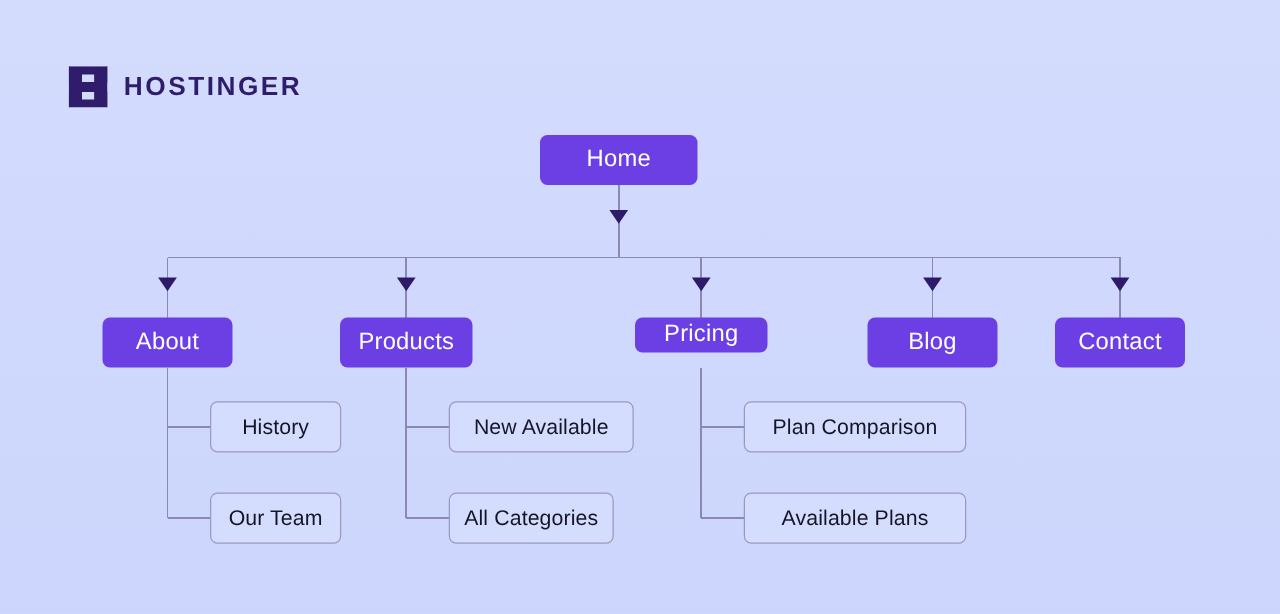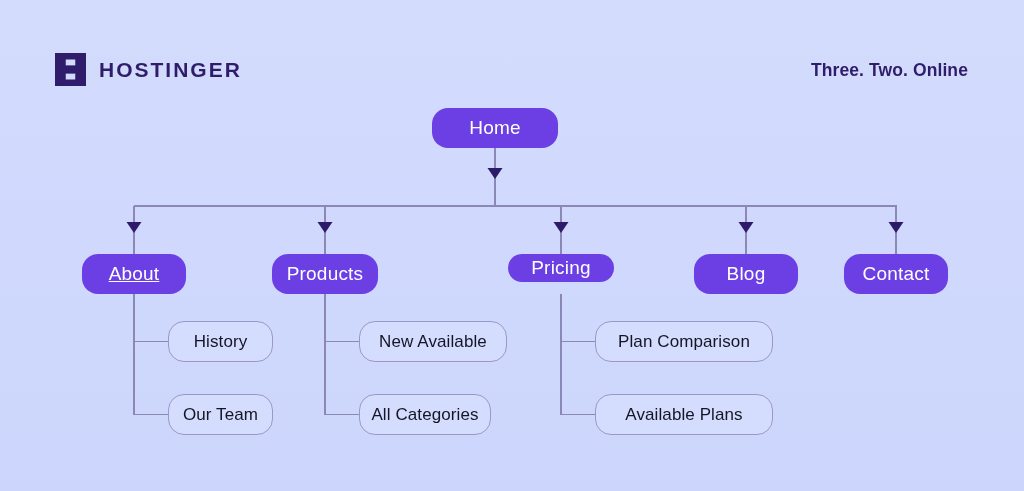--- a/index.html
+++ b/index.html
@@ -63,21 +63,21 @@
     width: 1024px;
     height: 491px;
   }
 
   .node {
     position: absolute;
     box-sizing: border-box;
     display: flex;
     align-items: center;
     justify-content: center;
-    border-radius: 16px;
+    border-radius: 6px;
     white-space: nowrap;
   }
   .node.primary {
     background: #6b3fe3;
     color: #ffffff;
     font-size: 19px;
     letter-spacing: 0.2px;
   }
   .node.leaf {
     background: #d4ddfd;
@@ -94,21 +94,20 @@
 
   <div id="brand">
     <svg id="brand-mark" viewBox="0 0 31 33">
       <path fill="#2f1d6b" d="M0 0 L10.5 0 L10.5 12.5 L20.5 12.5 L20.5 6.5 L10.5 6.5 L10.5 0 L20.5 0 L31 0 L31 33 L20.5 33 L20.5 20.5 L10.5 20.5 L10.5 26.5 L20.5 26.5 L20.5 33 L10.5 33 L0 33 Z"></path>
       <path fill="#2f1d6b" d="M0 0 L10.5 4.2 L10.5 13.6 L20.5 13.6 L20.5 4.2 L31 0 L31 12.8 L0 12.8 Z"></path>
       <path fill="#2f1d6b" d="M0 20.2 L31 20.2 L31 33 L20.5 28.8 L20.5 19.4 L10.5 19.4 L10.5 28.8 L0 33 Z"></path>
     </svg>
     <span id="brand-word">HOSTINGER</span>
   </div>
 
-  <div id="tagline">Three. Two. Online</div>
 
   <svg id="edges" viewBox="0 0 1024 491">
       <line x1="495" y1="148" x2="495" y2="206" stroke="#8b88b8" stroke-width="1.4" shape-rendering="crispEdges"></line>
       <polygon points="487.5,168 502.5,168 495,179" fill="#2d1b69"></polygon>
       <line x1="134" y1="206" x2="897" y2="206" stroke="#8b88b8" stroke-width="1.4" shape-rendering="crispEdges"></line>
       <line x1="134" y1="206" x2="134" y2="254" stroke="#8b88b8" stroke-width="1.4" shape-rendering="crispEdges"></line>
       <polygon points="126.5,222 141.5,222 134,233" fill="#2d1b69"></polygon>
       <line x1="134" y1="294" x2="134" y2="414.5" stroke="#8b88b8" stroke-width="1.4" shape-rendering="crispEdges"></line>
       <line x1="134" y1="341.5" x2="168" y2="341.5" stroke="#8b88b8" stroke-width="1.4" shape-rendering="crispEdges"></line>
       <line x1="134" y1="414.5" x2="168" y2="414.5" stroke="#8b88b8" stroke-width="1.4" shape-rendering="crispEdges"></line>
@@ -125,21 +124,21 @@
       <line x1="746" y1="206" x2="746" y2="254" stroke="#8b88b8" stroke-width="1.4" shape-rendering="crispEdges"></line>
       <polygon points="738.5,222 753.5,222 746,233" fill="#2d1b69"></polygon>
       <line x1="896" y1="206" x2="896" y2="254" stroke="#8b88b8" stroke-width="1.4" shape-rendering="crispEdges"></line>
       <polygon points="888.5,222 903.5,222 896,233" fill="#2d1b69"></polygon>
     </svg>
 
   <div id="nodes">
       <div class="node primary" style="left: 432px; top: 108px; width: 126px; height: 40px;">
         <span>Home</span>
       </div>
-      <div class="node primary" style="left: 82px; top: 254px; width: 104px; height: 40px; text-decoration: underline;">
+      <div class="node primary" style="left: 82px; top: 254px; width: 104px; height: 40px;">
         <span>About</span>
       </div>
       <div class="node leaf" style="left: 168px; top: 321px; width: 105px; height: 41px;">
         <span>History</span>
       </div>
       <div class="node leaf" style="left: 168px; top: 394px; width: 105px; height: 41px; justify-content: center;">
         <span>Our Team</span>
       </div>
       <div class="node primary" style="left: 272px; top: 254px; width: 106px; height: 40px;">
         <span>Products</span>

